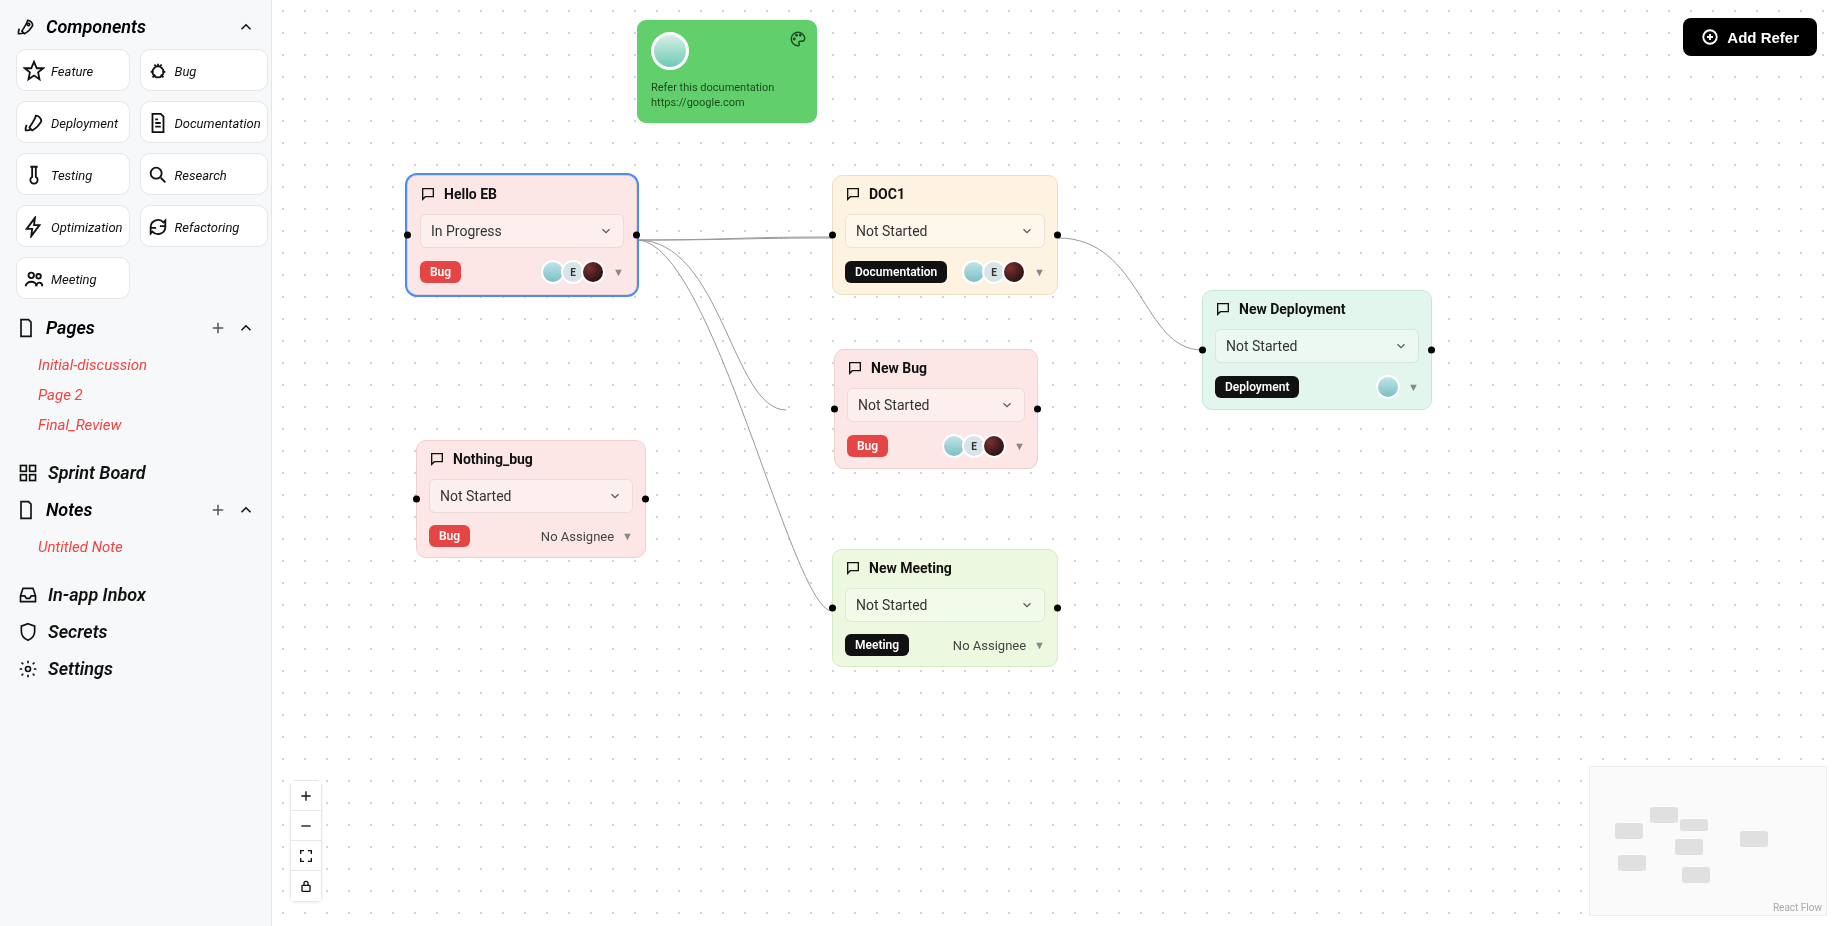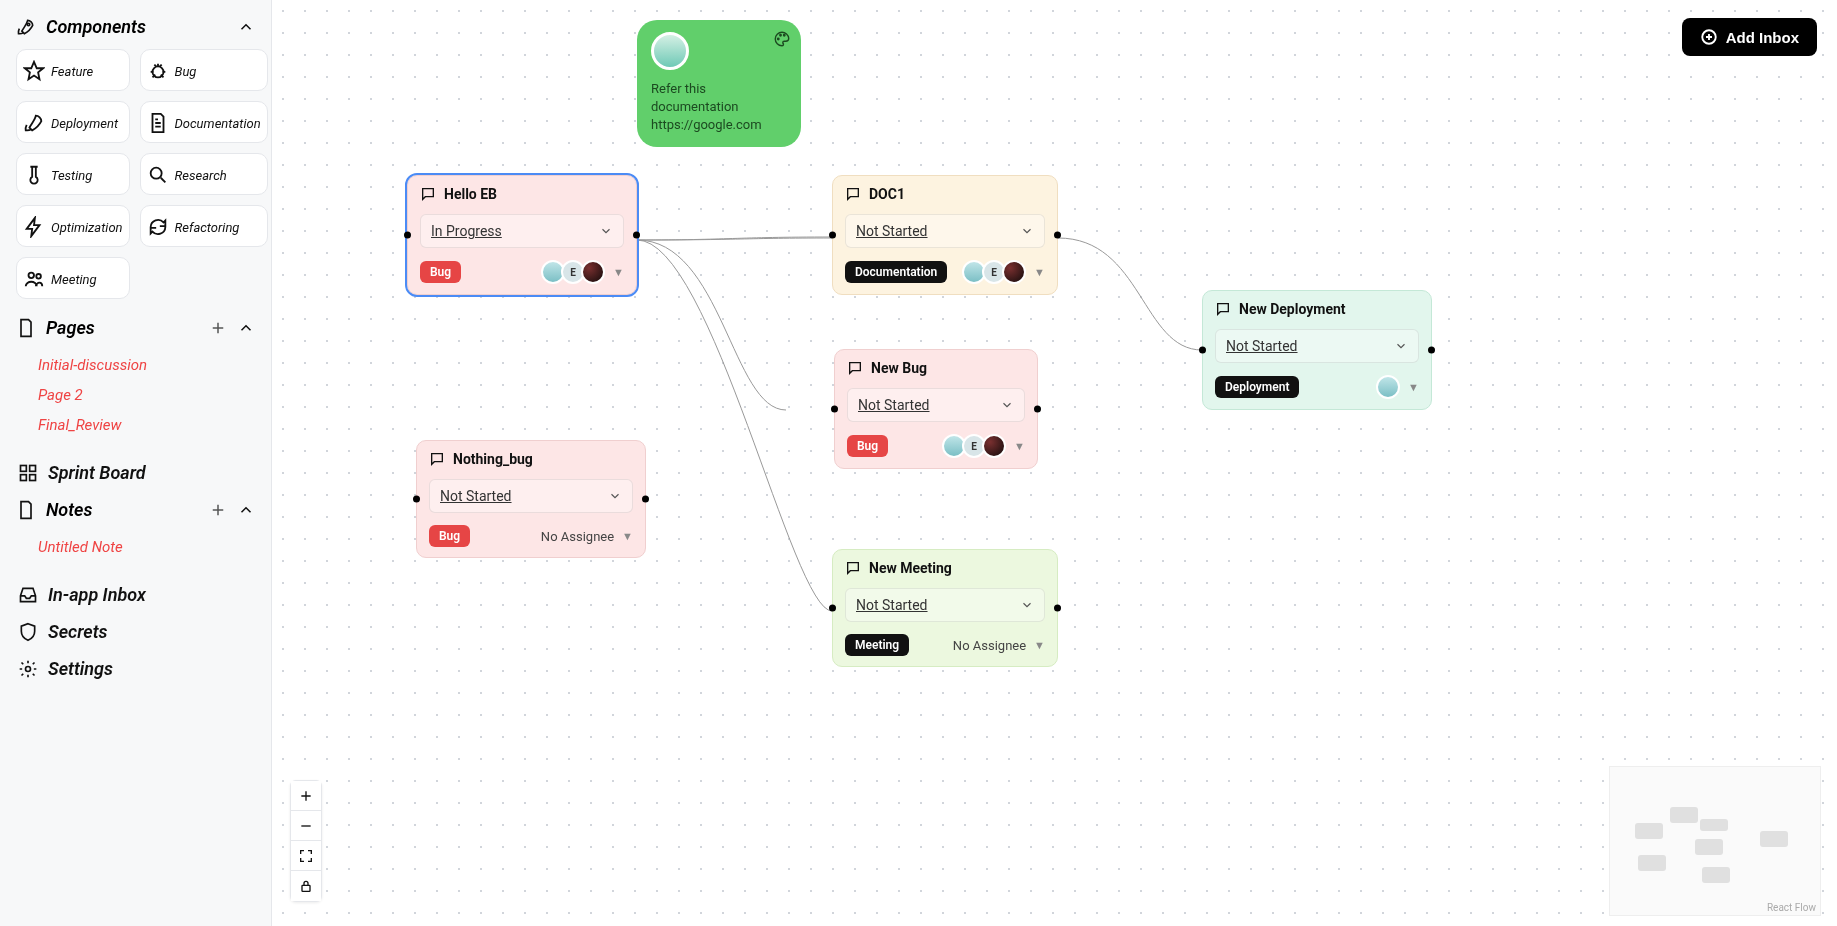--- a/index.html
+++ b/index.html
@@ -112,22 +112,22 @@
   border-bottom:1px solid #e5e7eb;
   cursor:pointer;
   display:flex; align-items:center; justify-content:center;
 }
 .zoom-controls button:last-child { border-bottom:none; }
 .zoom-controls svg { width:16px; height:16px; stroke:#111; fill:none; stroke-width:2;}
 
 .minimap {
   position: absolute;
   bottom: 10px;
-  right: 16px;
-  width: 212px;
+  right: 10px;
+  width: 238px;
   height: 150px;
   background: #fafafa;
   border: 1px solid #eee;
 }
 .minimap-label {
   position:absolute; bottom:2px; right:4px;
   font-size:10px; color:#aaa;
 }
 .mm-box { position:absolute; background:#e0e0e0; border-radius:3px;}
 
@@ -152,21 +152,20 @@
 .node .node-head svg { width:16px; height:16px; stroke:#111; fill:none; stroke-width:2;}
 .node .status {
   background:rgba(255,255,255,0.35);
   border:1px solid rgba(0,0,0,0.08);
   border-radius:6px;
   padding:8px 10px;
   font-size:14px;
   color:#333;
   display:flex; justify-content:space-between; align-items:center;
   cursor:pointer;
-  text-decoration:underline;
 }
 .node .status svg { width:14px; height:14px; stroke:#555; fill:none; stroke-width:2;}
 .node .footer {
   display:flex; justify-content:space-between; align-items:center;
   margin-top:12px;
 }
 .badge {
   background:#111; color:#fff;
   font-size:12px; font-weight:600;
   padding:4px 10px; border-radius:6px;
@@ -190,25 +189,25 @@
 .handle {
   position:absolute; width:7px; height:7px; border-radius:50%;
   background:#000;
 }
 .h-left { left:-4px; top:50%; transform:translateY(-50%);}
 .h-right { right:-4px; top:50%; transform:translateY(-50%);}
 
 .sticky-note {
   position:absolute;
   background:#61cf6b;
-  border-radius:20px;
+  border-radius:9px;
   padding:12px 14px;
-  width:164px;
+  width:180px;
   color:#1c4a20;
-  font-size:13px;
+  font-size:11px;
   line-height:1.4;
 }
 .sticky-note .note-avatar {
   width:38px; height:38px; border-radius:50%;
   background:linear-gradient(#d4f0e4,#6fc9b6);
   border:3px solid #fff;
   margin-bottom:10px;
 }
 .sticky-note .palette {
   position:absolute; top:10px; right:10px;
@@ -359,21 +358,21 @@
       <span>Settings</span>
     </div>
   </div>
 
   <div class="canvas">
     <button class="add-note-btn">
       <svg viewBox="0 0 24 24">
           <circle cx="12" cy="12" r="9"></circle>
           <path d="M12 8v8M8 12h8"></path>
         </svg>
-      <span>Add Inbox</span>
+      <span>Add Refer</span>
     </button>
 
     <svg class="edges">
       <path d="M 365 240 C 470 240, 470 238, 560 238" stroke="#999" fill="none" stroke-width="1"></path>
       <path d="M 365 240 C 450 240, 460 410, 514 410" stroke="#999" fill="none" stroke-width="1"></path>
       <path d="M 365 240 C 440 240, 520 611, 560 611" stroke="#999" fill="none" stroke-width="1"></path>
       <path d="M 786 238 C 870 238, 870 350, 930 350" stroke="#999" fill="none" stroke-width="1"></path>
       <path d="M 365 240 C 460 240, 460 237, 560 237" stroke="#999" fill="none" stroke-width="1"></path>
     </svg>
 

